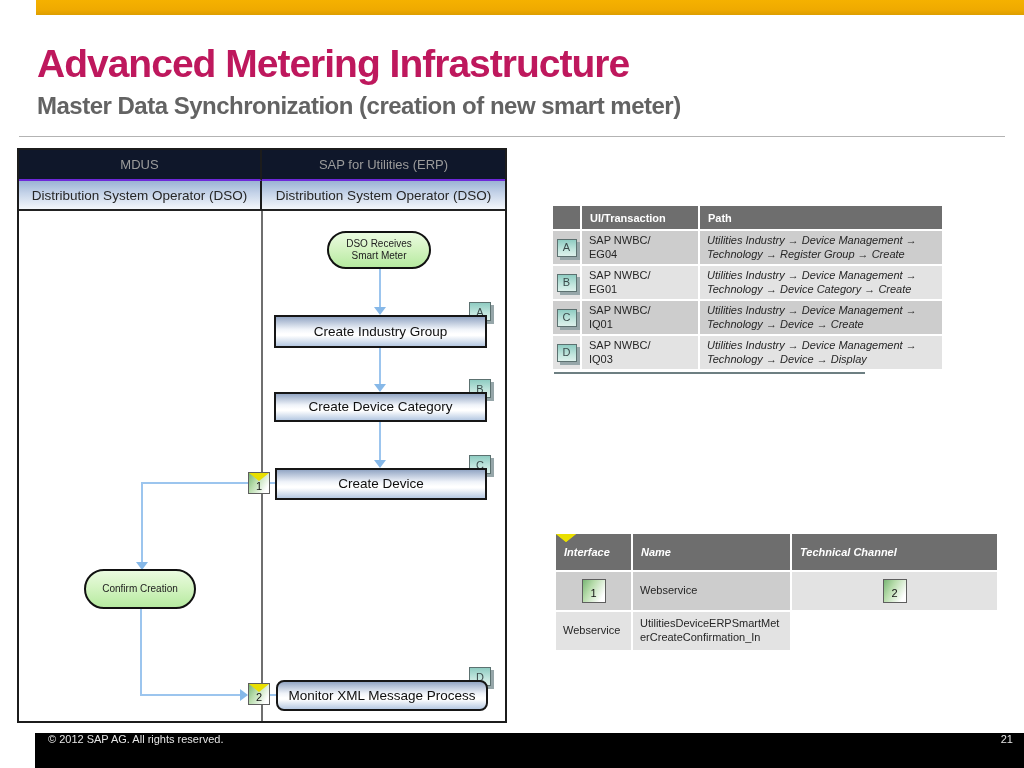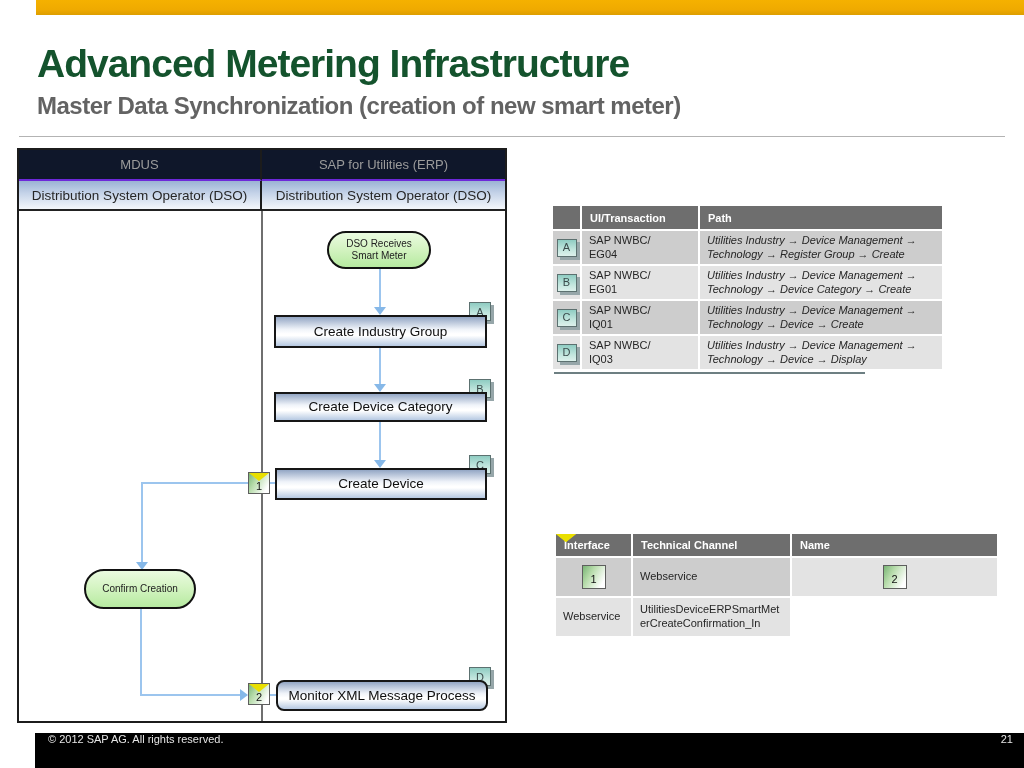--- a/index.html
+++ b/index.html
@@ -10,21 +10,21 @@
     overflow:hidden;
   }
 
   
   .accent-bar {
     position:absolute; left:36px; top:0; width:988px; height:15px;
     background:linear-gradient(180deg,#f5b100 0%,#efaa00 65%,#dd9e00 100%);
   }
   .title {
     position:absolute; left:37px; top:42px; font-size:39px; font-weight:bold;
-    color:#14532d; letter-spacing:-1px; white-space:nowrap;
+    color:#be185d; letter-spacing:-1px; white-space:nowrap;
   }
   .subtitle {
     position:absolute; left:37px; top:92px; font-size:24px; font-weight:bold;
     color:#636363; letter-spacing:-0.5px; white-space:nowrap;
   }
   .title-rule {
     position:absolute; left:19px; top:136px; width:986px; height:1px; background:#b3b3b3;
   }
 
   
@@ -112,21 +112,21 @@
   .tbl .icon-cell { justify-content:center; padding:3px 2px; }
   .tbl1 { left:553px; top:206px; grid-template-columns:27px 116px 242px; grid-auto-rows:auto; gap:2px; }
   .tbl1 .hrow { height:23px; }
   .tbl1 .drow { height:33px; }
   .row-dark  { background:#cdcdcd; }
   .row-light { background:#e3e3e3; }
   .path-cell { font-style:italic; font-size:10.5px; color:#333; }
   .pre { white-space:pre-line; }
 
   .tbl2 { left:556px; top:534px; grid-template-columns:75px 157px 205px; gap:2px; }
-  .tbl2 .hrow { height:22px; }
+  .tbl2 .hrow { height:36px;font-style:italic; }
   .tbl2 .drow { height:38px; }
   .name-cell { word-break:break-all; }
   .badge.inline { position:static; width:20px; height:18px; }
 
   
   .footer {
     position:absolute; left:35px; top:733px; width:991px; height:35px; background:#000000;
     display:flex; justify-content:space-between; padding:0 13px;
     color:#e6e6e6; font-size:11px;
   }
@@ -216,22 +216,22 @@
     <div class="cell drow icon-cell row-light">
       <span class="badge inline">D</span>
     </div>
     <div class="cell drow row-light pre">SAP NWBC/
 IQ03</div>
     <div class="cell drow row-light path-cell">Utilities Industry → Device Management → Technology →  Device → Display</div>
   </div>
 
   <div class="tbl tbl2">
     <div class="hcell hrow">Interface</div>
+    <div class="hcell hrow">Name</div>
     <div class="hcell hrow">Technical Channel</div>
-    <div class="hcell hrow">Name</div>
 
     <div class="cell drow icon-cell row-dark">
       <span class="marker lg">1</span>
     </div>
     <div class="cell drow row-dark">Webservice</div>
 
     <div class="cell drow icon-cell row-light">
       <span class="marker lg">2</span>
     </div>
     <div class="cell drow row-light">Webservice</div>

